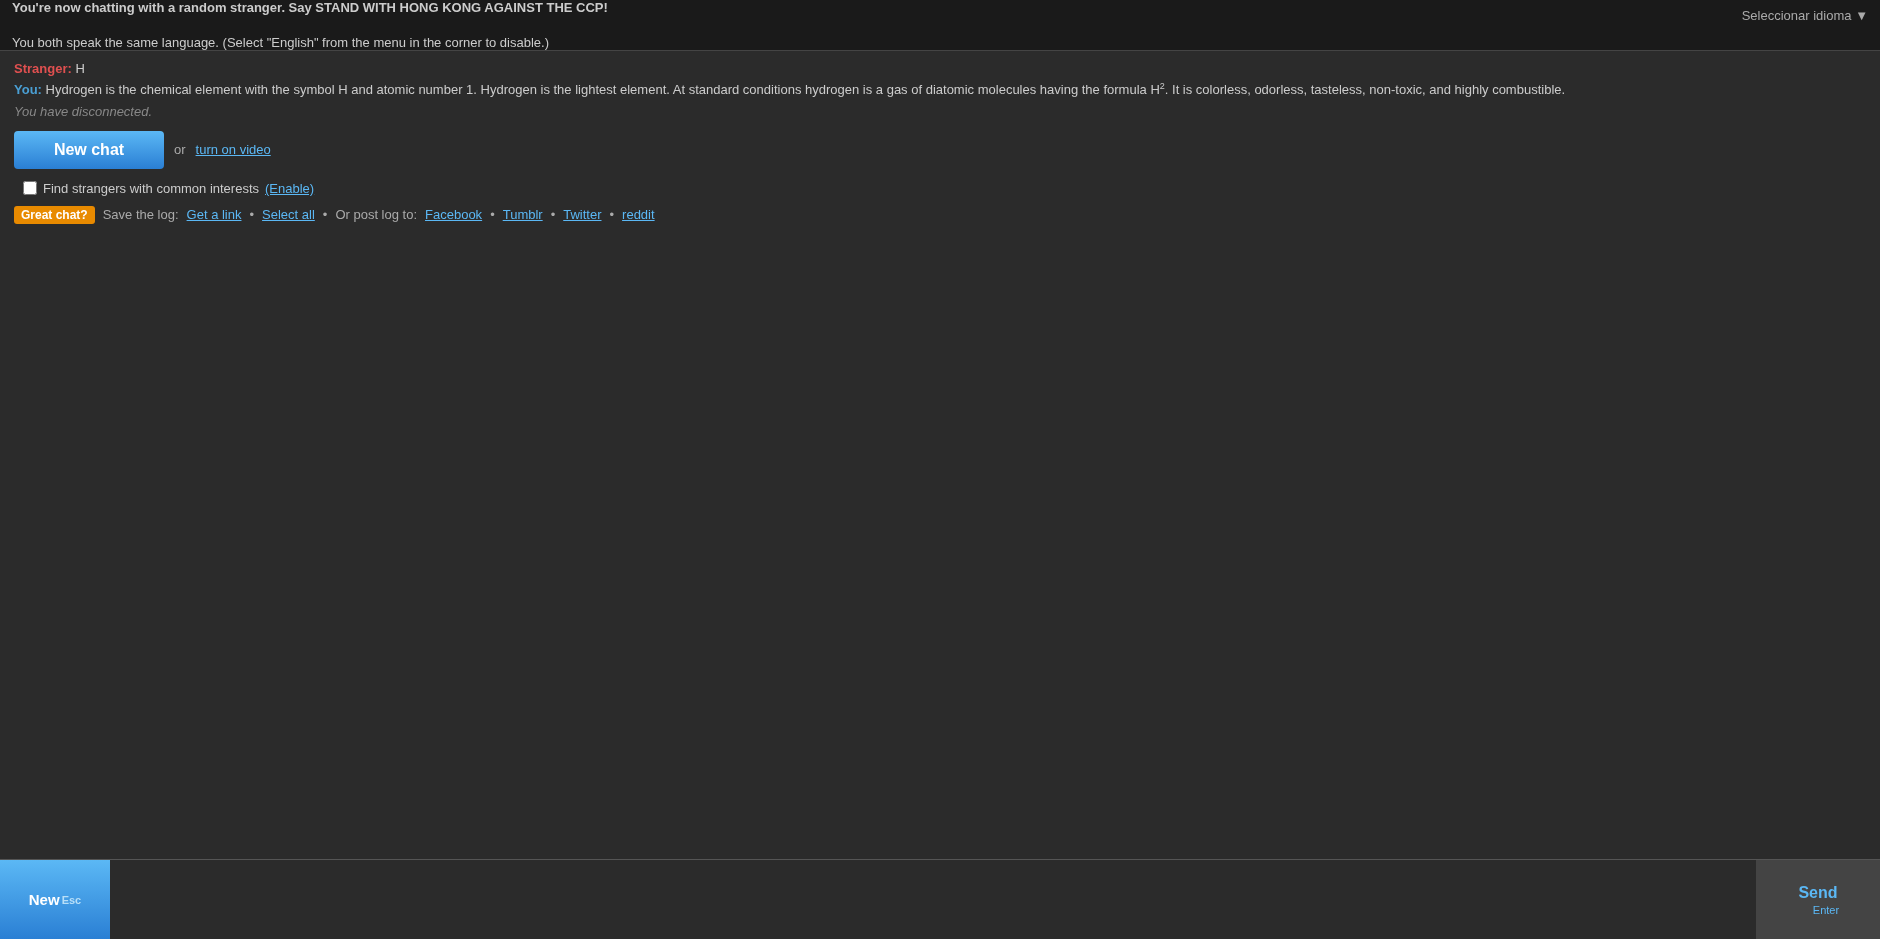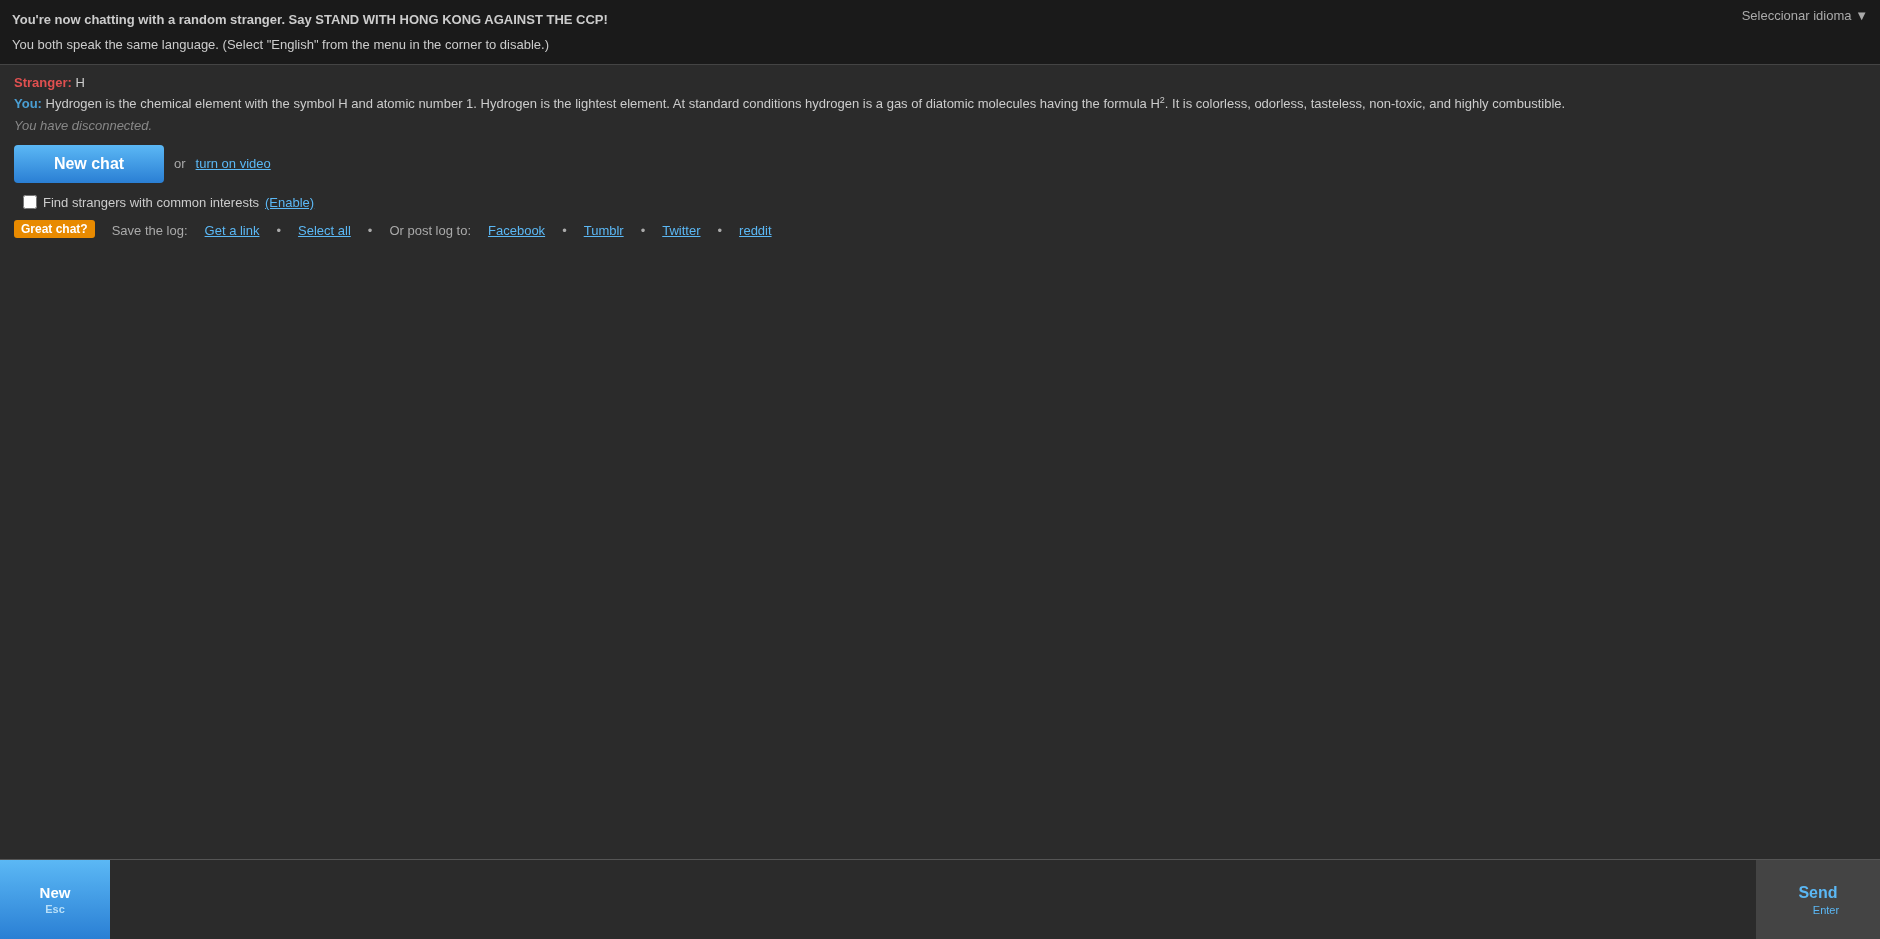--- a/index.html
+++ b/index.html
@@ -10,34 +10,34 @@
       font-family: Arial, sans-serif;
       font-size: 13px;
       width: 1880px;
       height: 939px;
       overflow: hidden;
       position: relative;
     }
 
     .top-banner {
       background-color: #1a1a1a;
-      padding: 12px 12px;
+      padding: 0 12px;
       border-bottom: 1px solid #444;
     }
 
     .top-banner .line1 {
       color: #cccccc;
       font-size: 13px;
       font-weight: bold;
     }
 
     .top-banner .line2 {
       color: #cccccc;
       font-size: 13px;
-      margin-top: 10px;
+      margin-top: 20px;
     }
 
     .language-selector {
       position: absolute;
       top: 8px;
       right: 12px;
       color: #cccccc;
       font-size: 13px;
       cursor: pointer;
     }
@@ -128,22 +128,22 @@
     }
 
     .enable-link {
       color: #5bb8f5;
       text-decoration: underline;
       cursor: pointer;
     }
 
     .save-log-row {
       display: flex;
-      align-items: flex-end;
-      gap: 17px;
+      align-items: center;
+      gap: 8px;
       flex-wrap: wrap;
     }
 
     .great-chat-badge {
       background-color: #e88a00;
       color: white;
       font-size: 12px;
       font-weight: bold;
       padding: 2px 7px;
       border-radius: 3px;
@@ -179,21 +179,21 @@
       align-items: stretch;
     }
 
     .new-esc-btn {
       background: linear-gradient(to bottom, #5bb8f5, #2a7fd4);
       color: white;
       border: none;
       width: 110px;
       cursor: pointer;
       display: flex;
-      flex-direction: column;
+      flex-direction: row;
       align-items: center;
       justify-content: center;
       font-size: 15px;
       font-weight: bold;
       gap: 2px;
     }
 
     .new-esc-btn .esc-label {
       font-size: 11px;
       color: #b8dff8;

